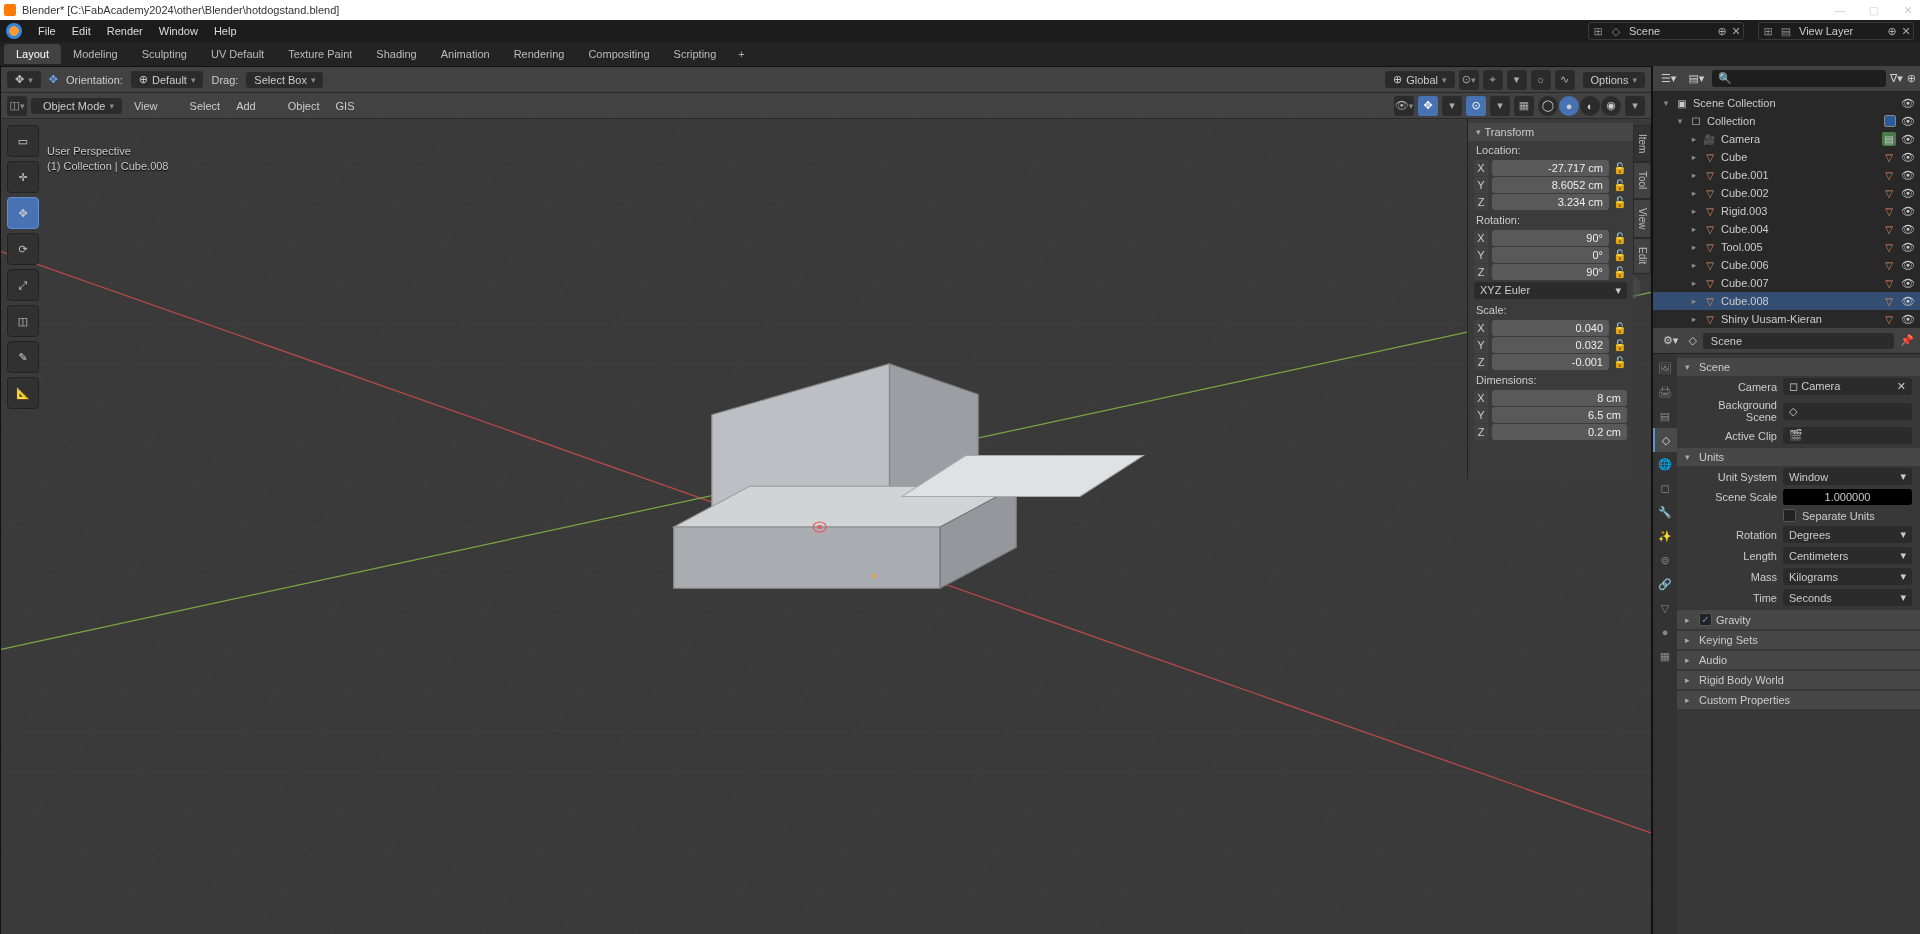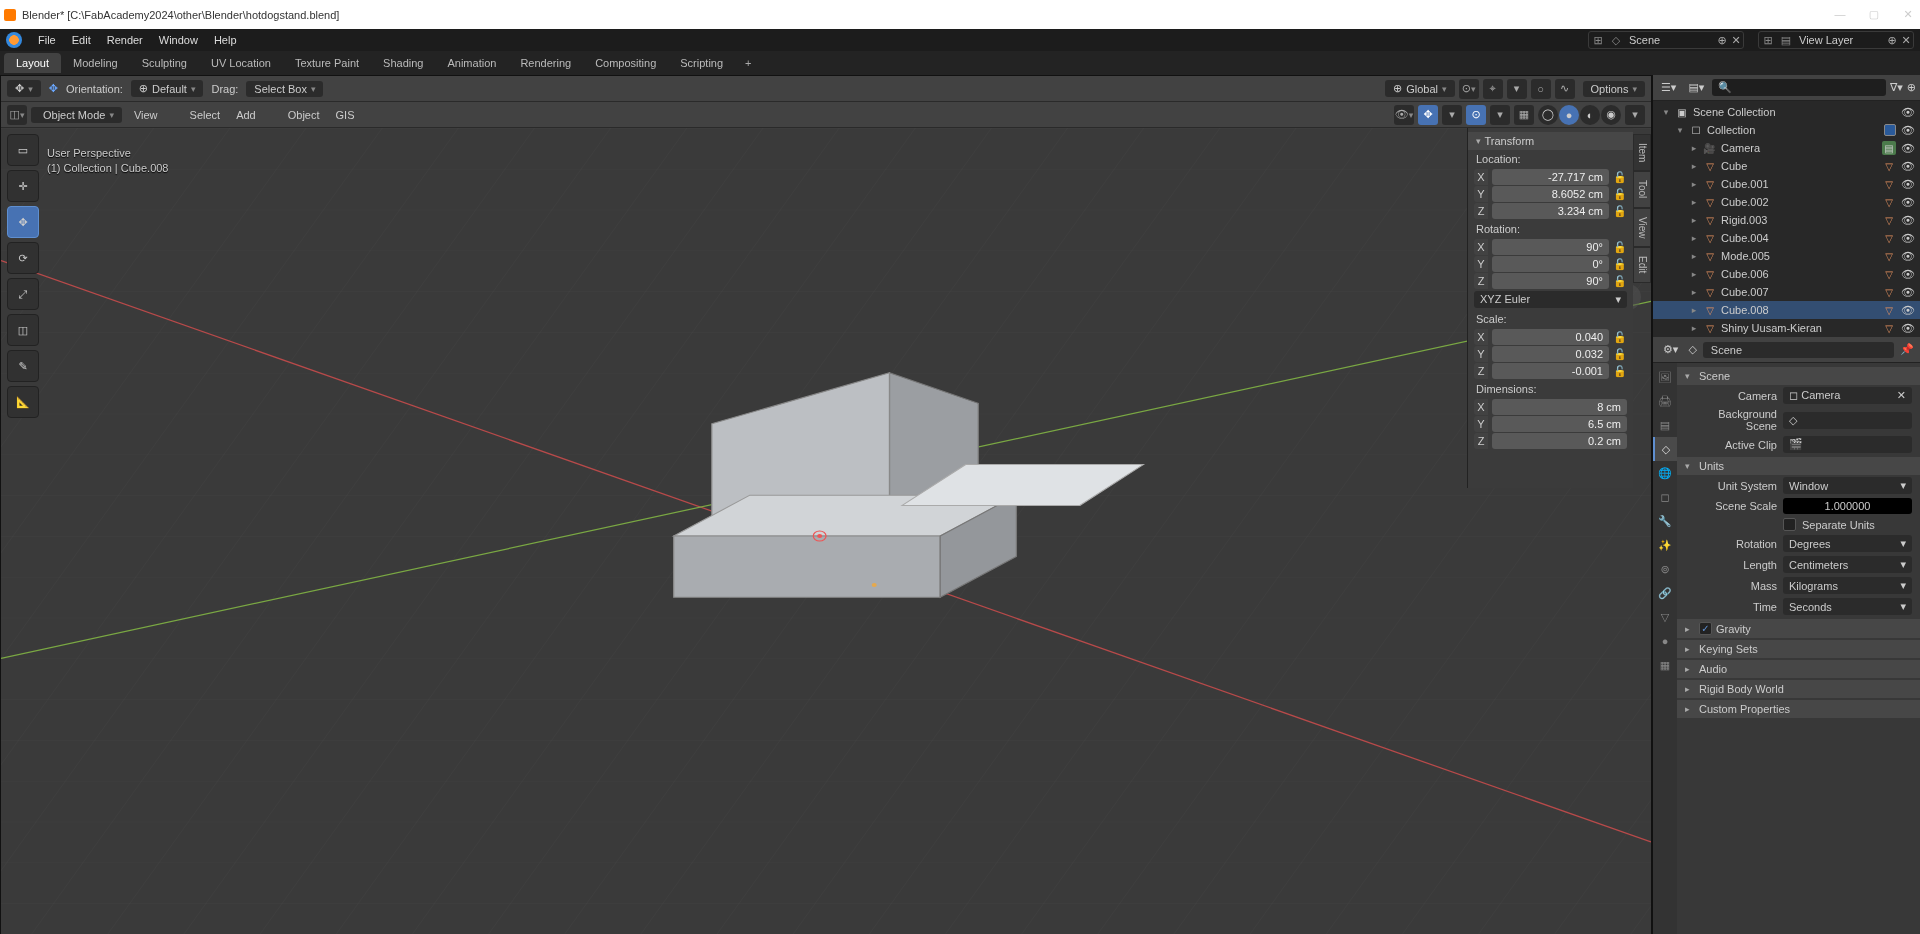--- a/index.html
+++ b/index.html
@@ -1,17 +1,17 @@
 <!DOCTYPE html>
 <html><head>
 <meta charset="utf-8">
 <style>
 * { margin:0; padding:0; box-sizing:border-box; font-family:sans-serif; font-size:11px; color:#ccc; user-select:none; }
 body { background:#393939; overflow:hidden; width:1920px; height:934px; }
-.titlebar { height:29px; background:#fff; display:flex; align-items:center; padding:0 4px; }
+.titlebar { height:20px; background:#fff; display:flex; align-items:center; padding:0 4px; }
 .titlebar .tb-logo { width:12px; height:12px; background:#ff7a00; border-radius:2px; margin-right:6px; }
 .titlebar span { color:#333; font-size:11px; }
 .titlebar .wincontrols { margin-left:auto; display:flex; gap:18px; color:#333; }
 .titlebar .wincontrols div { width:16px; text-align:center; }
 
 .topmenu { height:22px; background:#1c1c1c; display:flex; align-items:center; padding:0 6px; gap:4px; }
 .topmenu .blender-icon { width:16px; height:16px; background:radial-gradient(circle,#ff9933 40%,#3388dd 45%); border-radius:50%; margin-right:4px; }
 .topmenu .menuitem { padding:2px 8px; color:#ddd; cursor:default; }
 .topmenu .scene-field, .topmenu .viewlayer-field { display:flex; align-items:center; background:#1c1c1c; border:1px solid #3a3a3a; border-radius:3px; height:18px; }
 .topmenu .scene-field { margin-left:auto; }
@@ -33,21 +33,21 @@
 .vp-header .dropdown-arrow { color:#888; font-size:9px; }
 .vp-header .right { margin-left:auto; display:flex; align-items:center; gap:4px; }
 .vp-header .iconbtn { width:20px; height:20px; background:#2b2b2b; border-radius:3px; display:flex; align-items:center; justify-content:center; color:#aaa; }
 .vp-header .iconbtn.active { background:#4772b3; color:#fff; }
 .vp-header .shademode { display:flex; gap:1px; }
 .vp-header .shademode .sm { width:20px; height:20px; border-radius:10px; background:#2b2b2b; display:flex; align-items:center; justify-content:center; }
 .vp-header .shademode .sm.active { background:#4772b3; }
 
 .viewport { flex:1; position:relative; background:#3a3a3a; overflow:hidden; }
 .viewport svg.grid { position:absolute; inset:0; width:100%; height:100%; }
-.vp-overlay-tl { position:absolute; top:18px; left:46px; color:#e0e0e0; }
+.vp-overlay-tl { position:absolute; top:25px; left:46px; color:#e0e0e0; }
 .vp-overlay-tl div { line-height:15px; text-shadow:0 1px 1px #000; }
 
 .toolbar-left { position:absolute; top:6px; left:6px; width:32px; display:flex; flex-direction:column; gap:4px; }
 .toolbar-left .tool { width:32px; height:32px; background:#313131; border-radius:4px; display:flex; align-items:center; justify-content:center; color:#ccc; border:1px solid #222; }
 .toolbar-left .tool.active { background:#4772b3; border-color:#5f8fd0; }
 
 .gizmo-panel { position:absolute; top:60px; right:10px; display:flex; flex-direction:column; gap:6px; }
 .gizmo-panel .gbtn { width:26px; height:26px; background:#50505088; border-radius:13px; display:flex; align-items:center; justify-content:center; color:#ddd; }
 .navgizmo { position:absolute; top:18px; right:30px; width:70px; height:70px; }
 .navgizmo .ball { position:absolute; width:16px; height:16px; border-radius:8px; display:flex; align-items:center; justify-content:center; font-size:9px; color:#222; font-weight:bold; }
@@ -133,21 +133,21 @@
     <div class="xbtn">⊕</div>
     <div class="xbtn">✕</div>
   </div>
 </div>
 
 <div class="workspacebar">
   <div id="ws-tabs" style="display: flex;">
       <div class="tab active">Layout</div>
       <div class="tab">Modeling</div>
       <div class="tab">Sculpting</div>
-      <div class="tab">UV Location</div>
+      <div class="tab">UV Default</div>
       <div class="tab">Texture Paint</div>
       <div class="tab">Shading</div>
       <div class="tab">Animation</div>
       <div class="tab">Rendering</div>
       <div class="tab">Compositing</div>
       <div class="tab">Scripting</div>
     </div>
   <div class="plus">+</div>
 </div>
 
@@ -426,21 +426,21 @@
           <span class="tri">▸</span>
           <span class="ic meshic">▽</span>
           <span class="nm">Cube.004</span>
           <span class="ic meshic">▽</span>
           <span class="eye">👁</span>
         </div>
         <div class="row">
           <span class="indent" style="width:28px"></span>
           <span class="tri">▸</span>
           <span class="ic meshic">▽</span>
-          <span class="nm">Mode.005</span>
+          <span class="nm">Tool.005</span>
           <span class="ic meshic">▽</span>
           <span class="eye">👁</span>
         </div>
         <div class="row">
           <span class="indent" style="width:28px"></span>
           <span class="tri">▸</span>
           <span class="ic meshic">▽</span>
           <span class="nm">Cube.006</span>
           <span class="ic meshic">▽</span>
           <span class="eye">👁</span>

